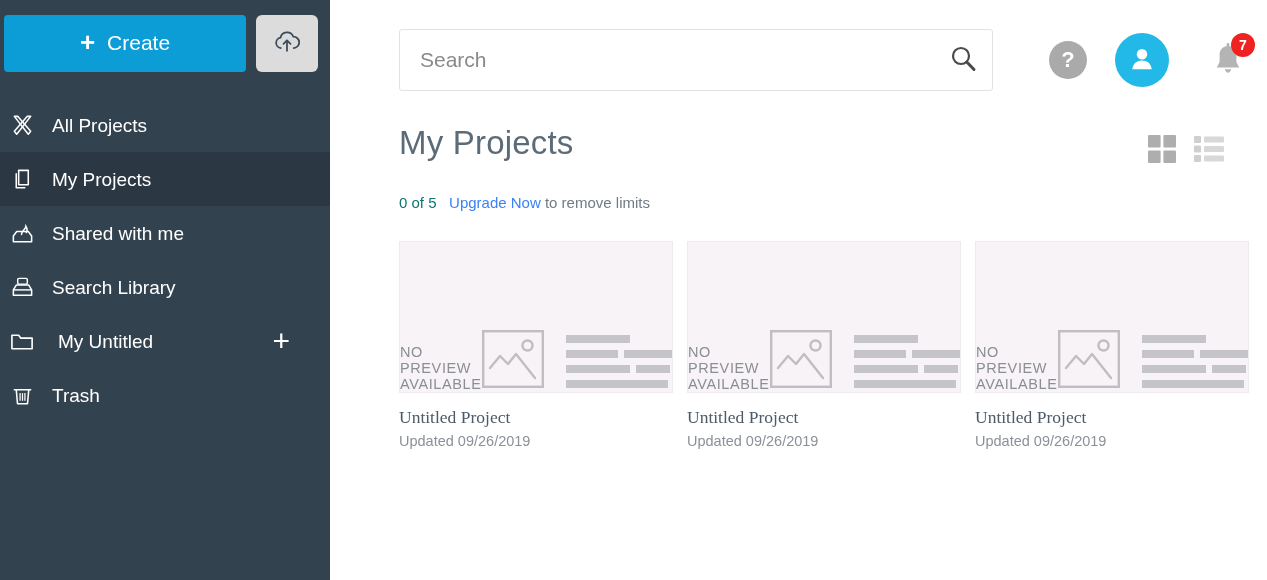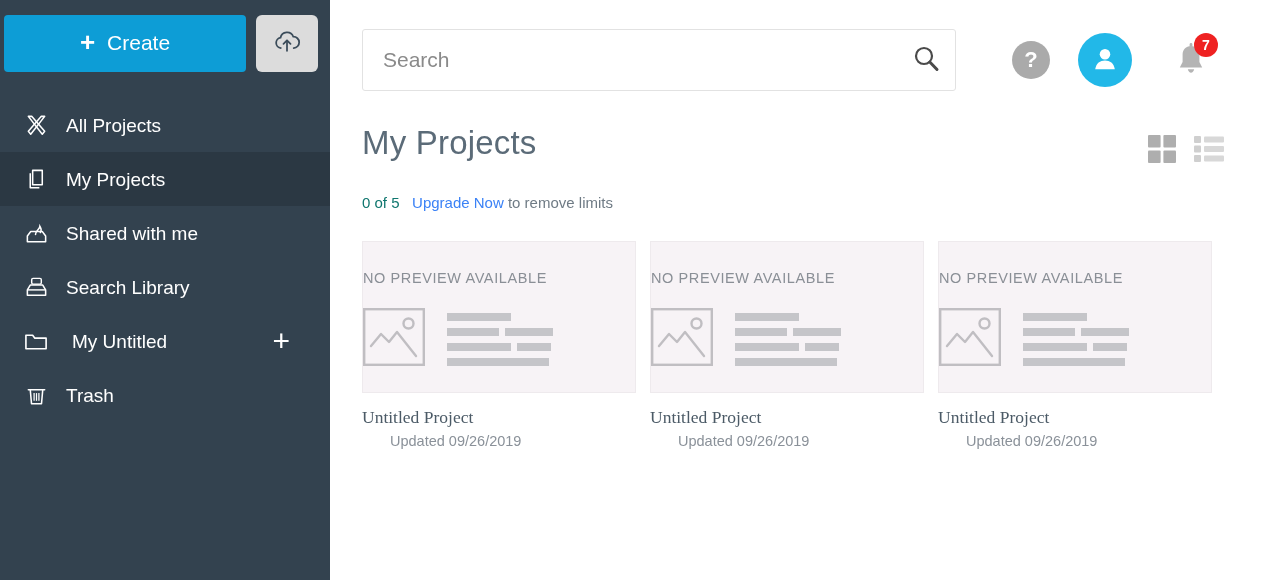--- a/index.html
+++ b/index.html
@@ -70,21 +70,21 @@
     background: #dcdcdc;
     border: none; border-radius: 6px;
     display: flex; align-items: center; justify-content: center;
     cursor: pointer;
   }
 
   .nav { margin-top: 22px; }
   .nav-item {
     display: flex; align-items: center;
     height: 54px;
-    padding-left: 20px;
+    padding-left: 6px;
     color: #ffffff;
     font-size: 19px;
     cursor: pointer;
     position: relative;
   }
   .nav-item.active { background: #2b3843; }
   .nav-icon {
     width: 32px; height: 30px; flex: 0 0 32px;
     display: flex; align-items: center; justify-content: center;
     margin-right: 14px;
@@ -97,21 +97,21 @@
     color: #ffffff; font-size: 30px; font-weight: 300; line-height: 1;
     cursor: pointer;
   }
 
   
   .main {
     position: relative;
     flex: 1 1 auto;
     height: 580px;
     background: #ffffff;
-    padding-left: 32px;
+    padding-left: 69px;
   }
   .topbar {
     display: flex; align-items: center;
     height: 120px;
     gap: 0;
   }
   .search-wrap {
     position: relative;
     width: 594px; height: 62px;
     flex: 0 0 594px;
@@ -206,22 +206,22 @@
   .cards {
     display: flex;
     gap: 14px;
     margin-top: 30px;
   }
   .card { width: 274px; cursor: pointer; }
   .card-preview {
     width: 274px; height: 152px;
     background: #f7f3f6;
     border: 1px solid #eeeaed;
-    display: flex; flex-direction: column;
-    align-items: flex-start;
+    display: flex; flex-direction: row;
+    align-items: flex-end;
     padding-top: 28px;
   }
   .no-preview {
     font-size: 14.5px;
     letter-spacing: 0.6px;
     color: #8a8f96;
   }
   .ph-row {
     display: flex; align-items: center; gap: 22px;
     margin-top: 22px;
@@ -234,21 +234,20 @@
     margin-top: 14px;
     font-size: 17.5px;
     color: #4b5a66;
     line-height: 1.2;
     font-family: Liberation Serif, serif;
   }
   .card-date {
     margin-top: 5px;
     font-size: 14.5px;
     color: #8a9199;
-    margin-left: 28px;
   }
 </style>
 </head>
 <body>
 
 <div class="app">
 
   <aside class="sidebar">
 
 

